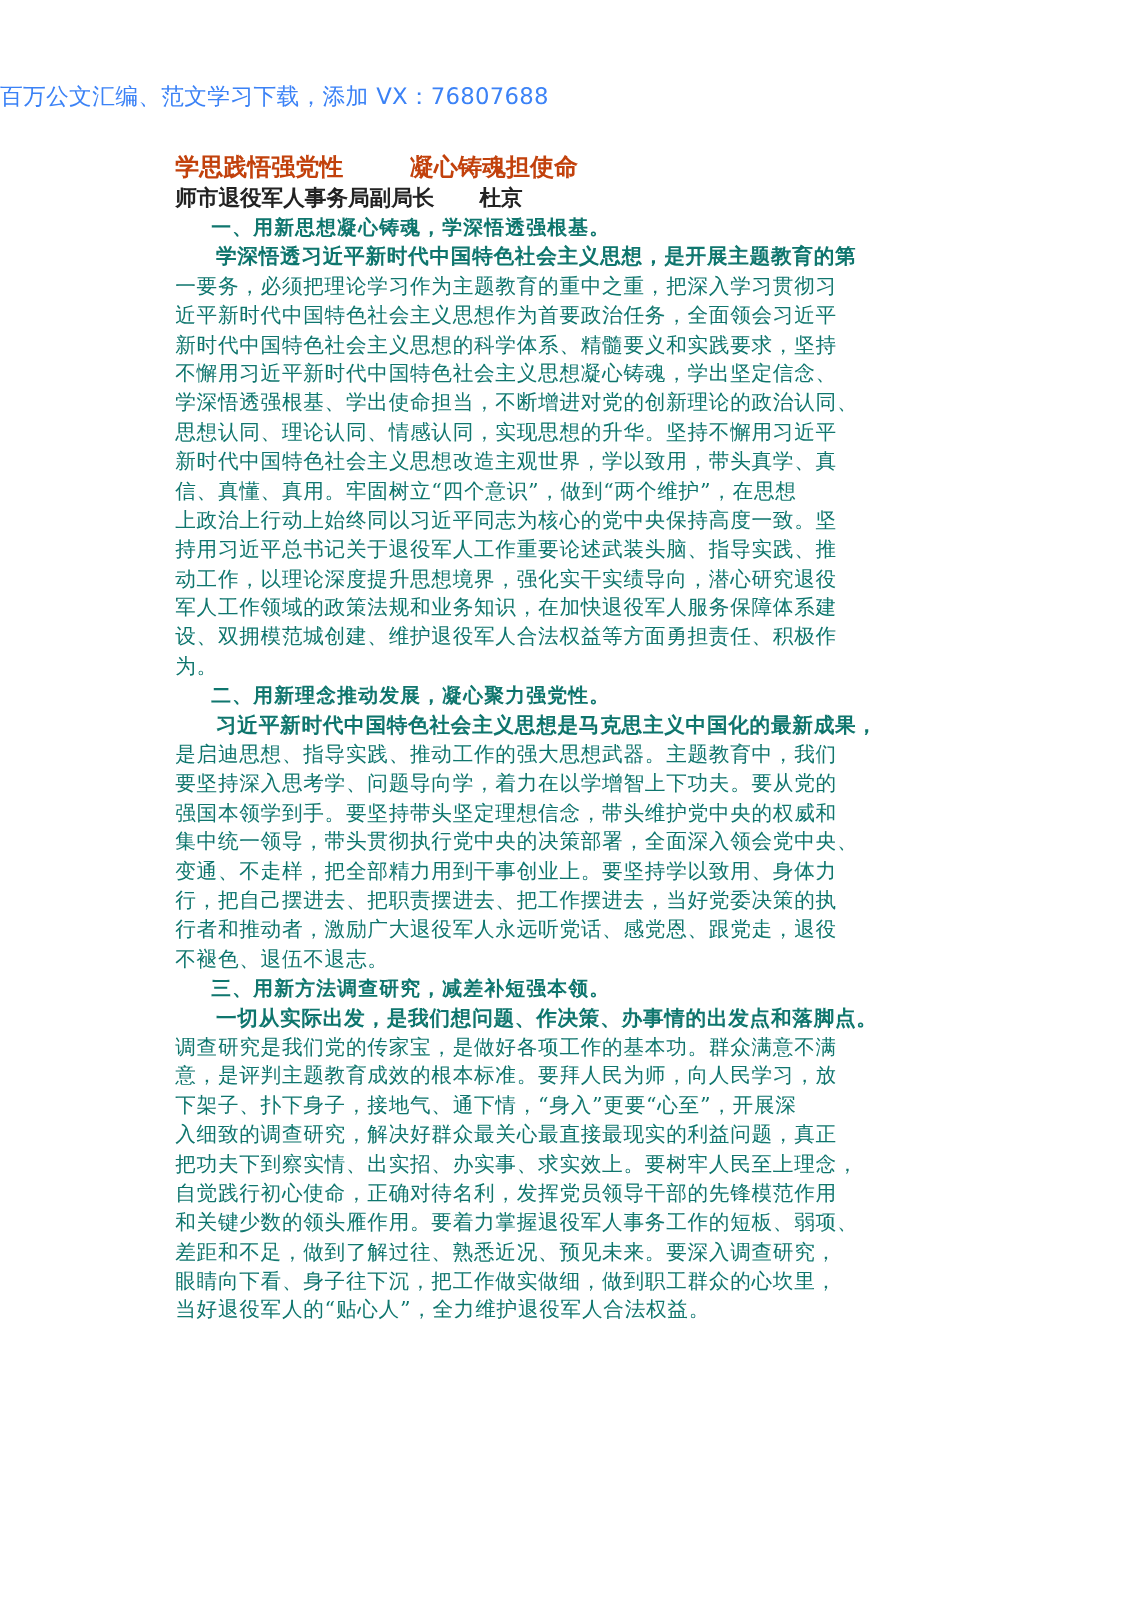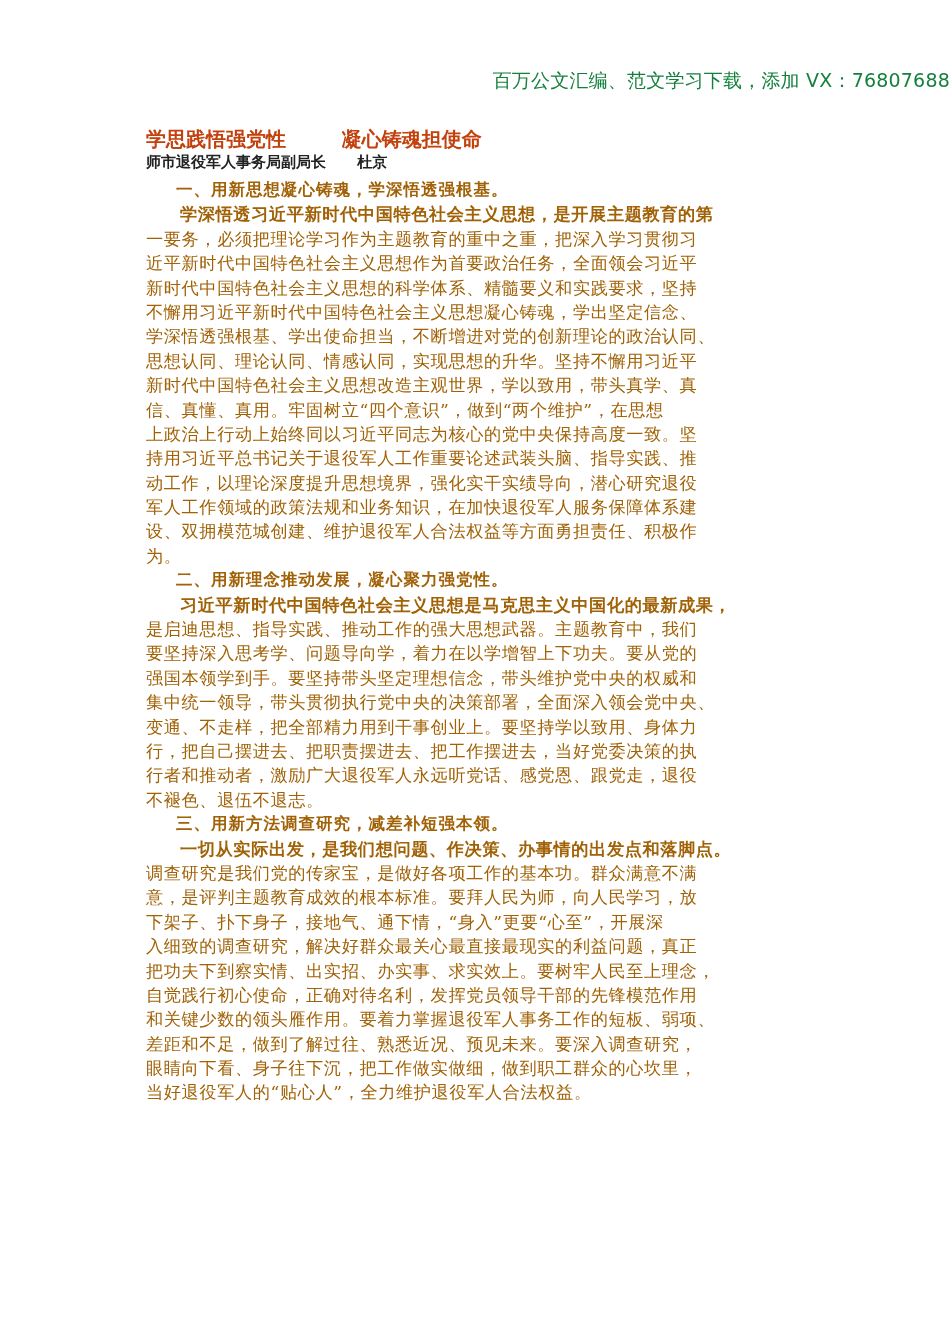--- a/index.html
+++ b/index.html
@@ -1,27 +1,27 @@
 <!DOCTYPE html>
 <html><head>
 <meta charset="utf-8">
 <style>
   html, body { margin: 0; padding: 0; background: #ffffff; }
   body { width: 950px; height: 1344px; position: relative; overflow: hidden;
          font-family: "DejaVu Serif", "Liberation Serif", serif; color: #222; }
-  .banner { position: absolute; top: 68px; left: 0; width: 950px; text-align: right;
+  .banner { position: absolute; top: 68px; left: 0; width: 950px; text-align: left;
             font-family: "DejaVu Sans", "Liberation Sans", sans-serif;
-            font-size: 19px; color: #15803d; letter-spacing: 0.2px; }
+            font-size: 19px; color: #3b82f6; letter-spacing: 0.2px; }
   .title { position: absolute; top: 126px; left: 146px; font-size: 20px; font-weight: bold;
            color: #c2410c; font-family: "DejaVu Sans", "Liberation Sans", sans-serif; white-space: pre; }
-  .author { position: absolute; top: 153px; left: 146px; font-size: 15px; font-weight: bold;
+  .author { position: absolute; top: 153px; left: 146px; font-size: 18px; font-weight: bold;
             color: #222; font-family: "DejaVu Sans", "Liberation Sans", sans-serif; white-space: pre; }
   .body-lines { position: absolute; top: 178px; left: 146px; width: 680px; }
   .line { height: 24.4px; line-height: 24.4px; font-size: 17.2px; white-space: nowrap;
-          letter-spacing: 0.6px; color: #a16207; }
+          letter-spacing: 0.6px; color: #0f766e; }
   .line.heading { font-weight: bold; font-family: "DejaVu Sans", "Liberation Sans", sans-serif;
                   font-size: 16.5px; padding-left: 30px; letter-spacing: 1px; }
   .line.indent { padding-left: 34px; font-weight: bold; }
 </style>
 </head>
 <body>
 
 <div class="banner">百万公文汇编、范文学习下载，添加 VX：76807688</div>
 
 <div class="title">学思践悟强党性        凝心铸魂担使命</div>

